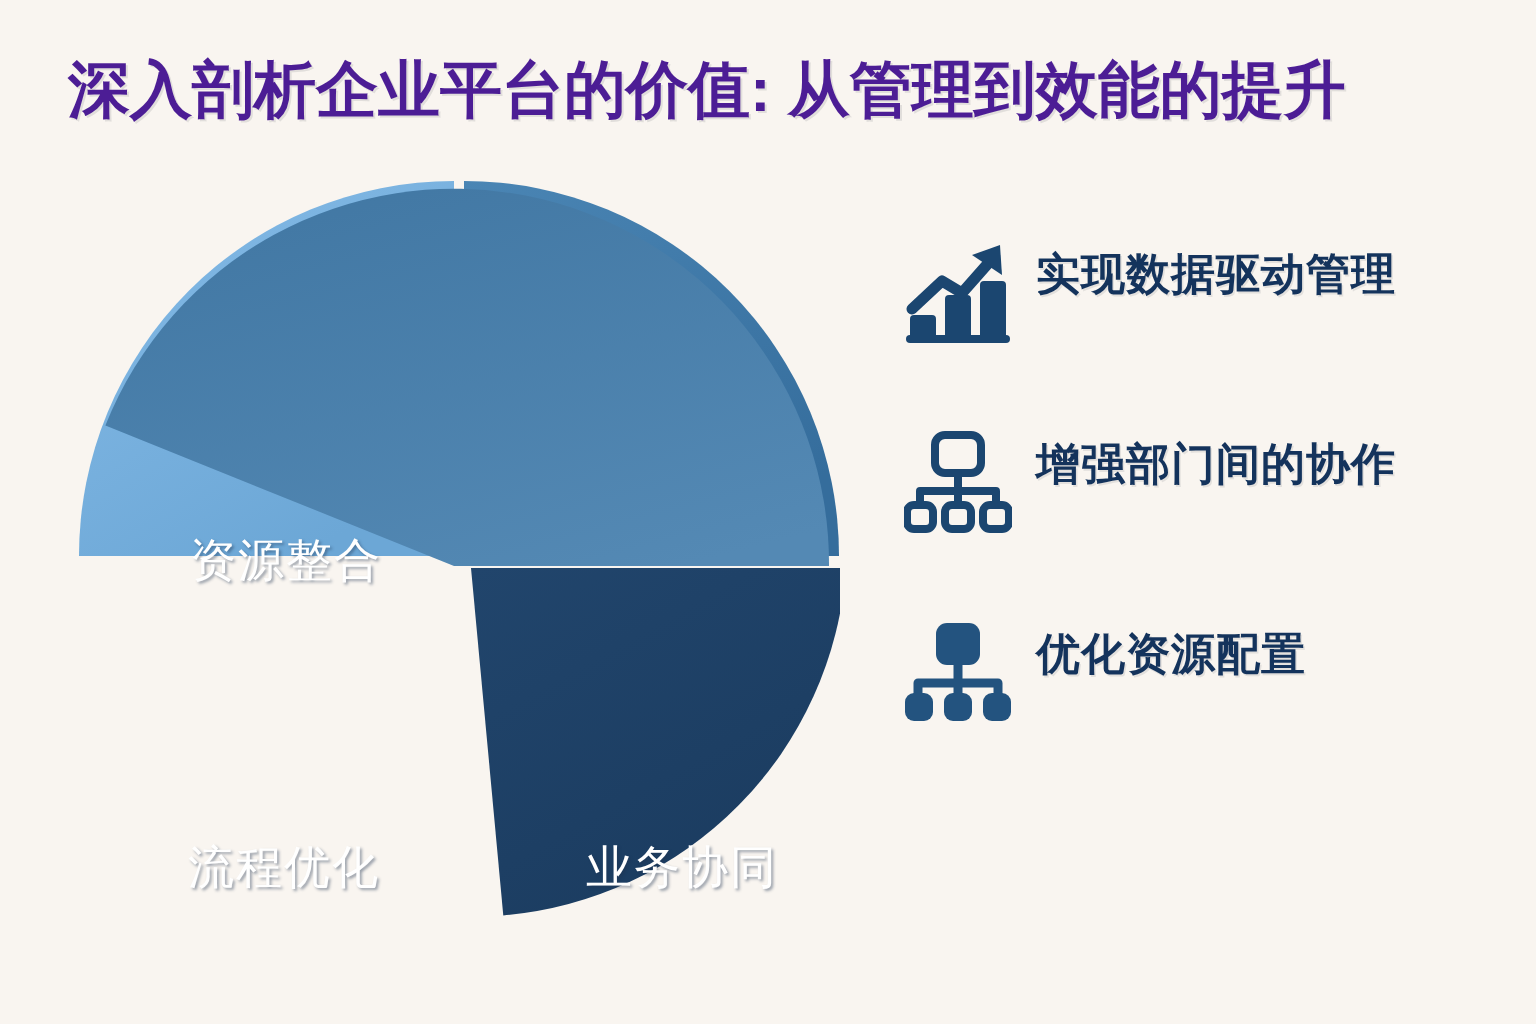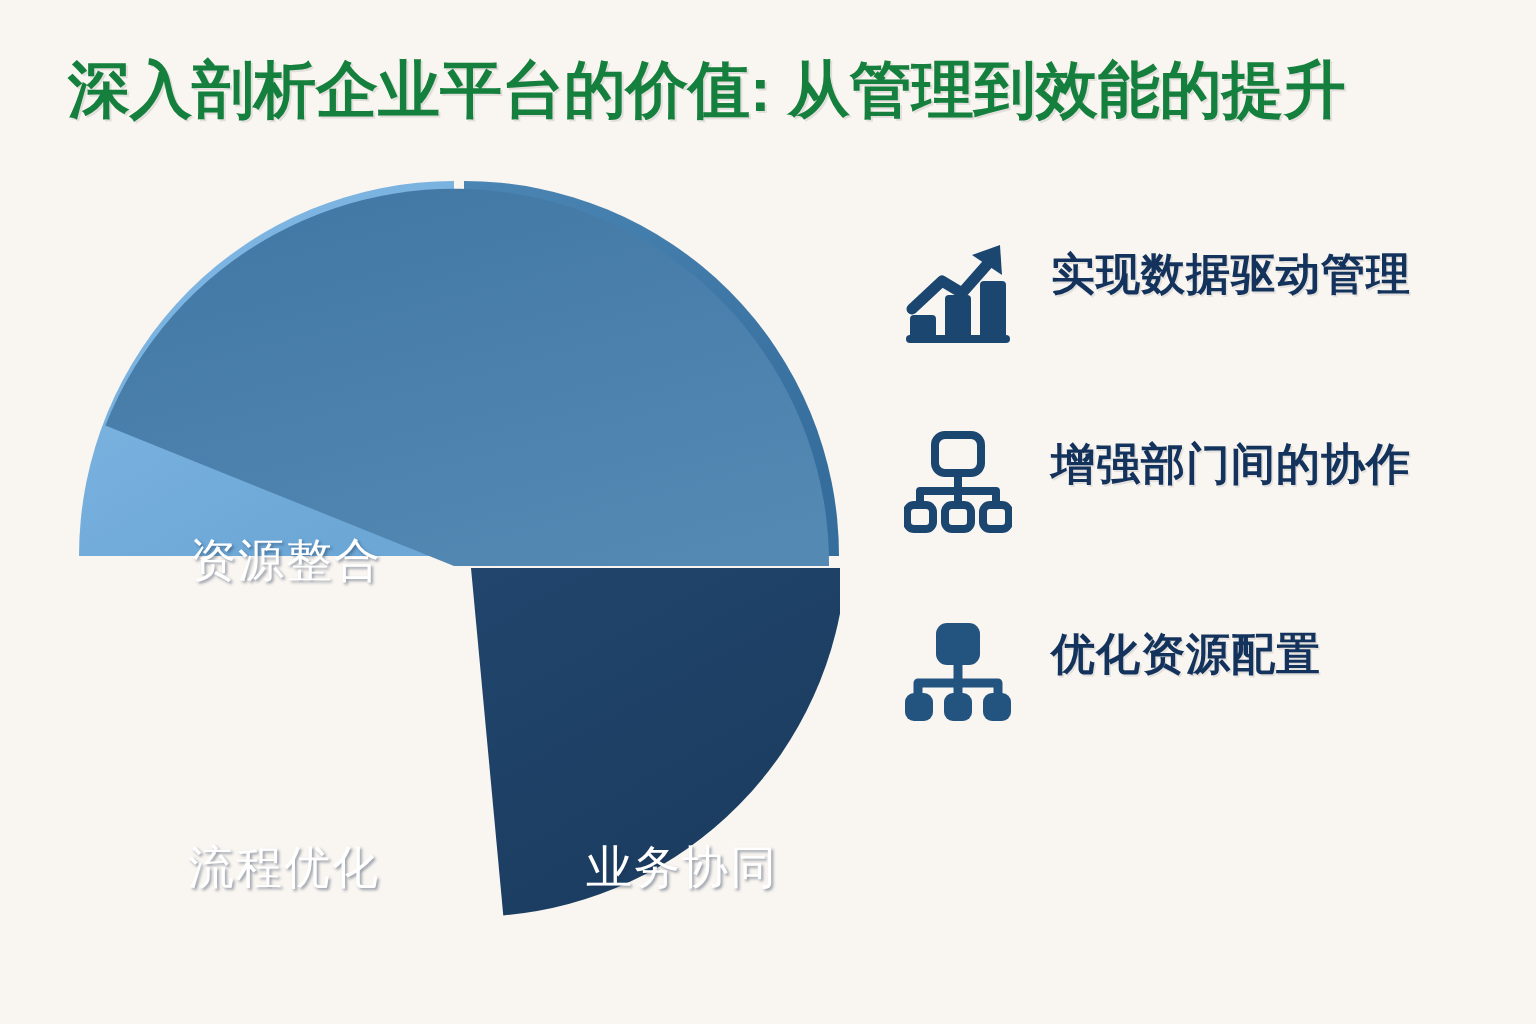--- a/index.html
+++ b/index.html
@@ -23,21 +23,21 @@
 
   
   .title {
     position: absolute;
     left: 68px;
     top: 52px;
     width: 1420px;
     font-size: 62px;
     line-height: 76px;
     font-weight: bold;
-    color: #15803d;
+    color: #4c1d95;
     letter-spacing: 0px;
     white-space: nowrap;
     text-shadow: 2px 2px 0 rgba(180,180,180,0.35);
   }
 
   
   .pie-wrap {
     position: absolute;
     left: 78px;
     top: 175px;
@@ -86,21 +86,21 @@
   .item-icon svg {
     display: block;
   }
   .item-text {
     font-size: 44px;
     font-weight: bold;
     color: #14335c;
     white-space: nowrap;
     letter-spacing: 1px;
     text-shadow: 1.5px 1.5px 0 rgba(185,185,185,0.35);
-    margin-left: 26px;
+    margin-left: 11px;
     margin-top: -34px;
   }
 </style>
 </head>
 <body>
 
 <div id="page">
 
   <div class="title">深入剖析企业平台的价值: 从管理到效能的提升</div>
 

